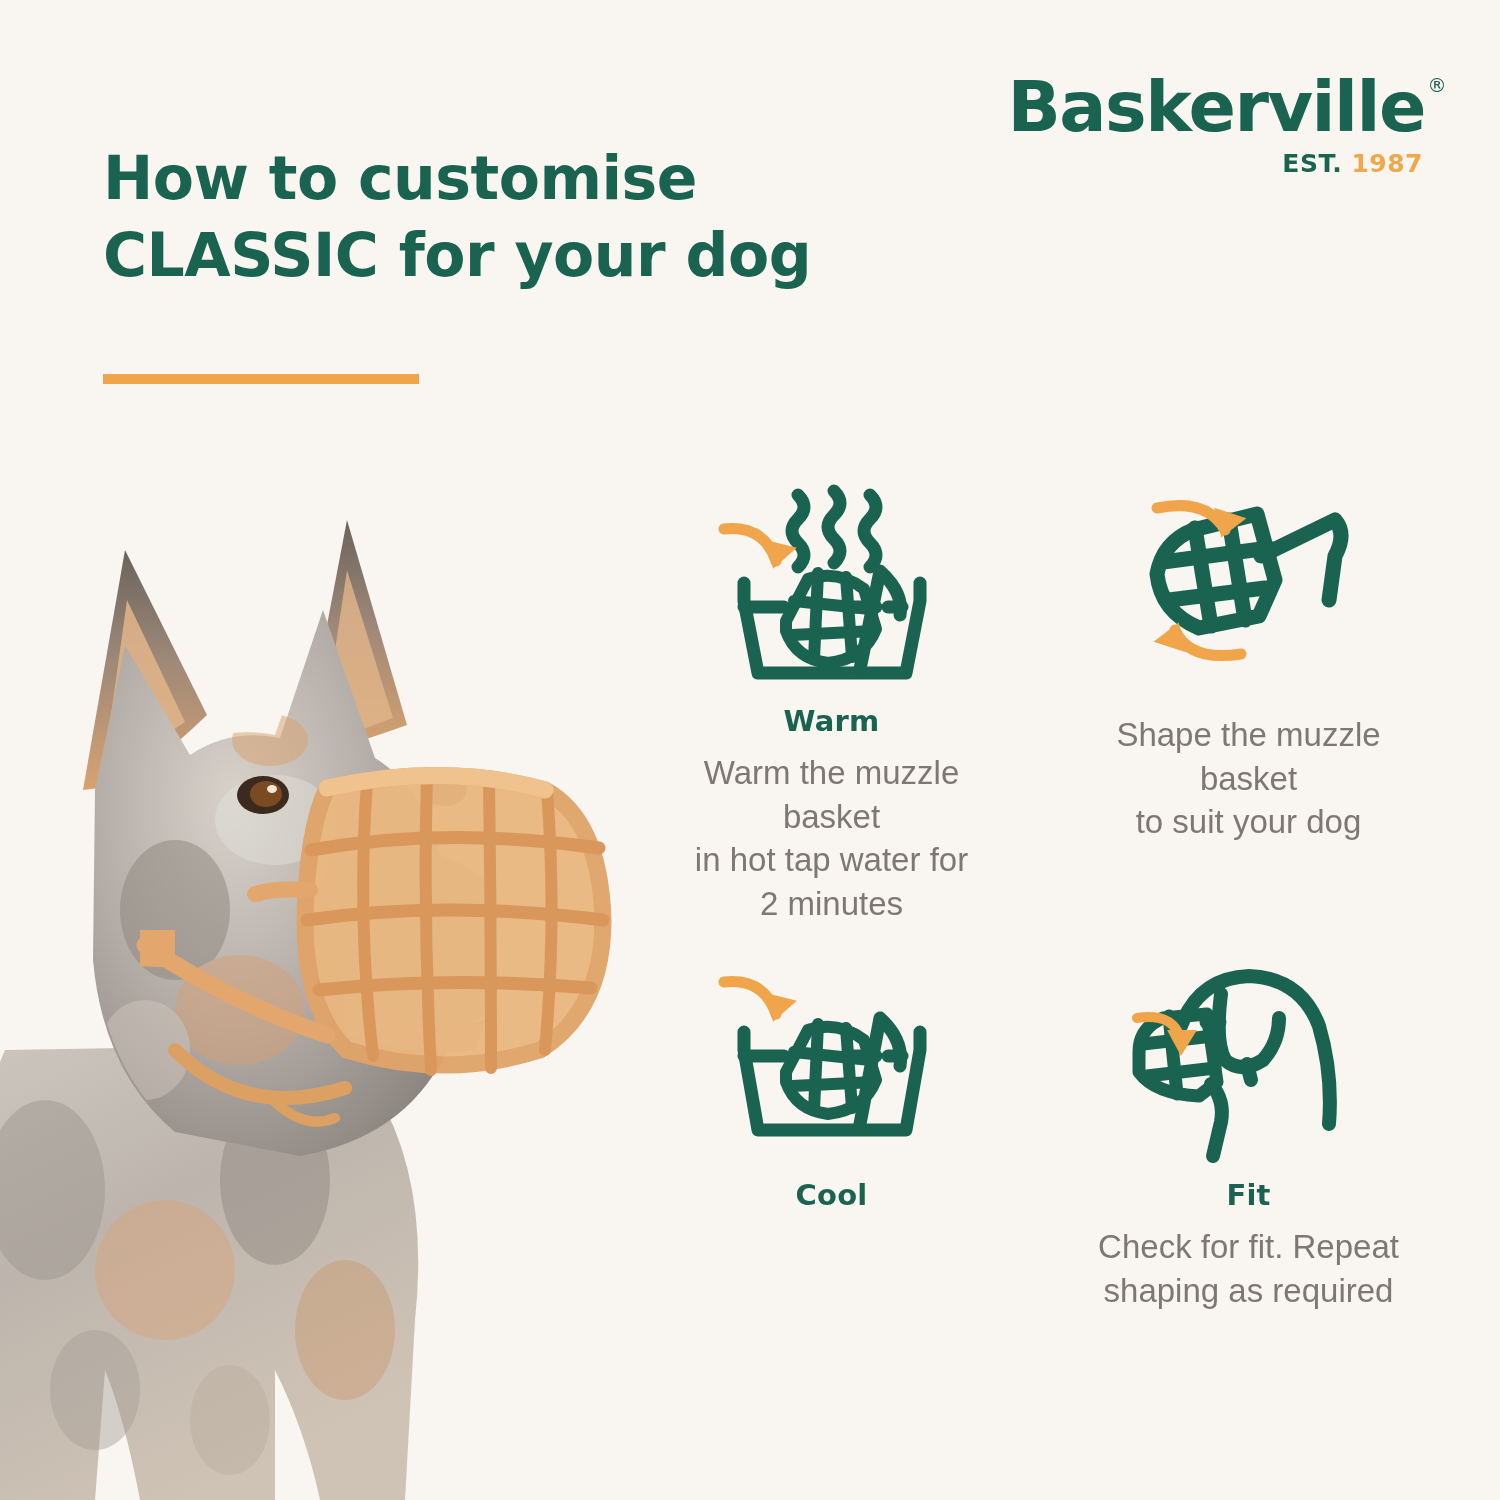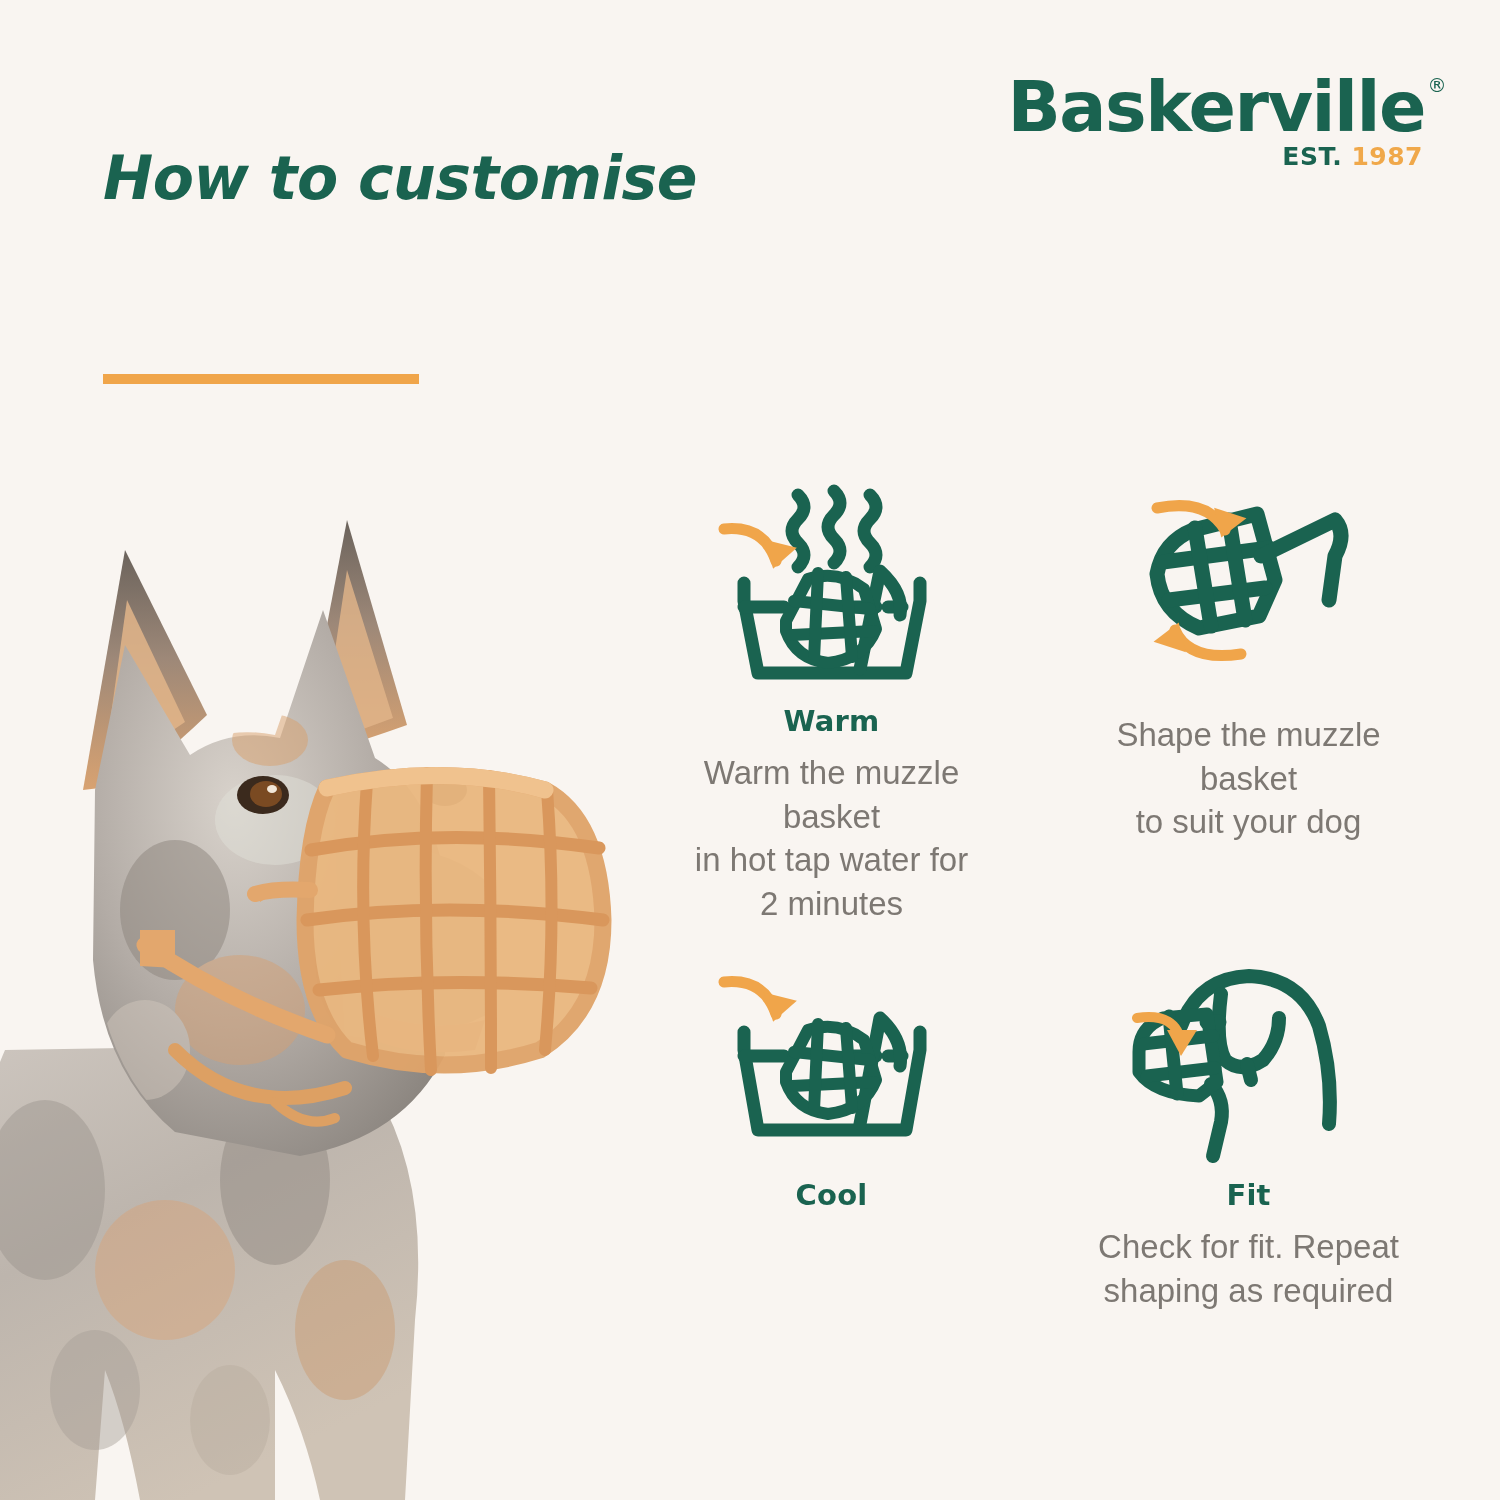--- a/index.html
+++ b/index.html
@@ -20,38 +20,37 @@
     font-size:70px; font-weight:bold; letter-spacing:-1.5px;
     color:#1a6350; position:relative; display:inline-block;
     font-family:"DejaVu Sans", sans-serif;
     margin-left:27px;
   }
   #logo .reg {
     position:absolute; top:4px; right:-20px;
     font-size:19px; font-weight:normal; color:#1a6350;
   }
   #logo .est-row {
-    margin-top:2px; margin-right:2px;
+    margin-top:9px; margin-right:2px;
     font-size:25px; font-weight:bold; letter-spacing:0.5px;
     font-family:"DejaVu Sans", sans-serif;
   }
   #logo .est { color:#1a6350; }
   #logo .year { color:#f0a84a; }
 
   
   #headline {
     position:absolute; left:103px; top:140px;
     color:#1a6350;
     font-family:"DejaVu Sans", sans-serif;
     font-weight:bold;
     font-size:60px;
     line-height:1.28;
     letter-spacing:-0.5px;
     width:800px;
-    font-style:italic;
   }
   #accent-bar {
     position:absolute; left:103px; top:374px;
     width:316px; height:10px;
     background:#f0a54a;
   }
 
   
   #dog-photo {
     position:absolute; left:-25px; top:490px;
@@ -102,20 +101,21 @@
     <span class="reg">®</span>
   </div>
   <div class="est-row">
     <span class="est">EST.</span>
     <span class="year">1987</span>
   </div>
 </div>
 
 <div id="headline">
   <div>How to customise</div>
+  <div>CLASSIC for your dog</div>
 </div>
 <div id="accent-bar"></div>
 
 <div id="dog-photo">
   <svg width="640" height="1010" viewBox="0 0 640 1010">
     <defs>
       <radialGradient id="furA" cx="40%" cy="35%" r="75%">
         <stop offset="0%" stop-color="#d8d2cb"></stop>
         <stop offset="55%" stop-color="#b3aca6"></stop>
         <stop offset="100%" stop-color="#8c8680"></stop>

